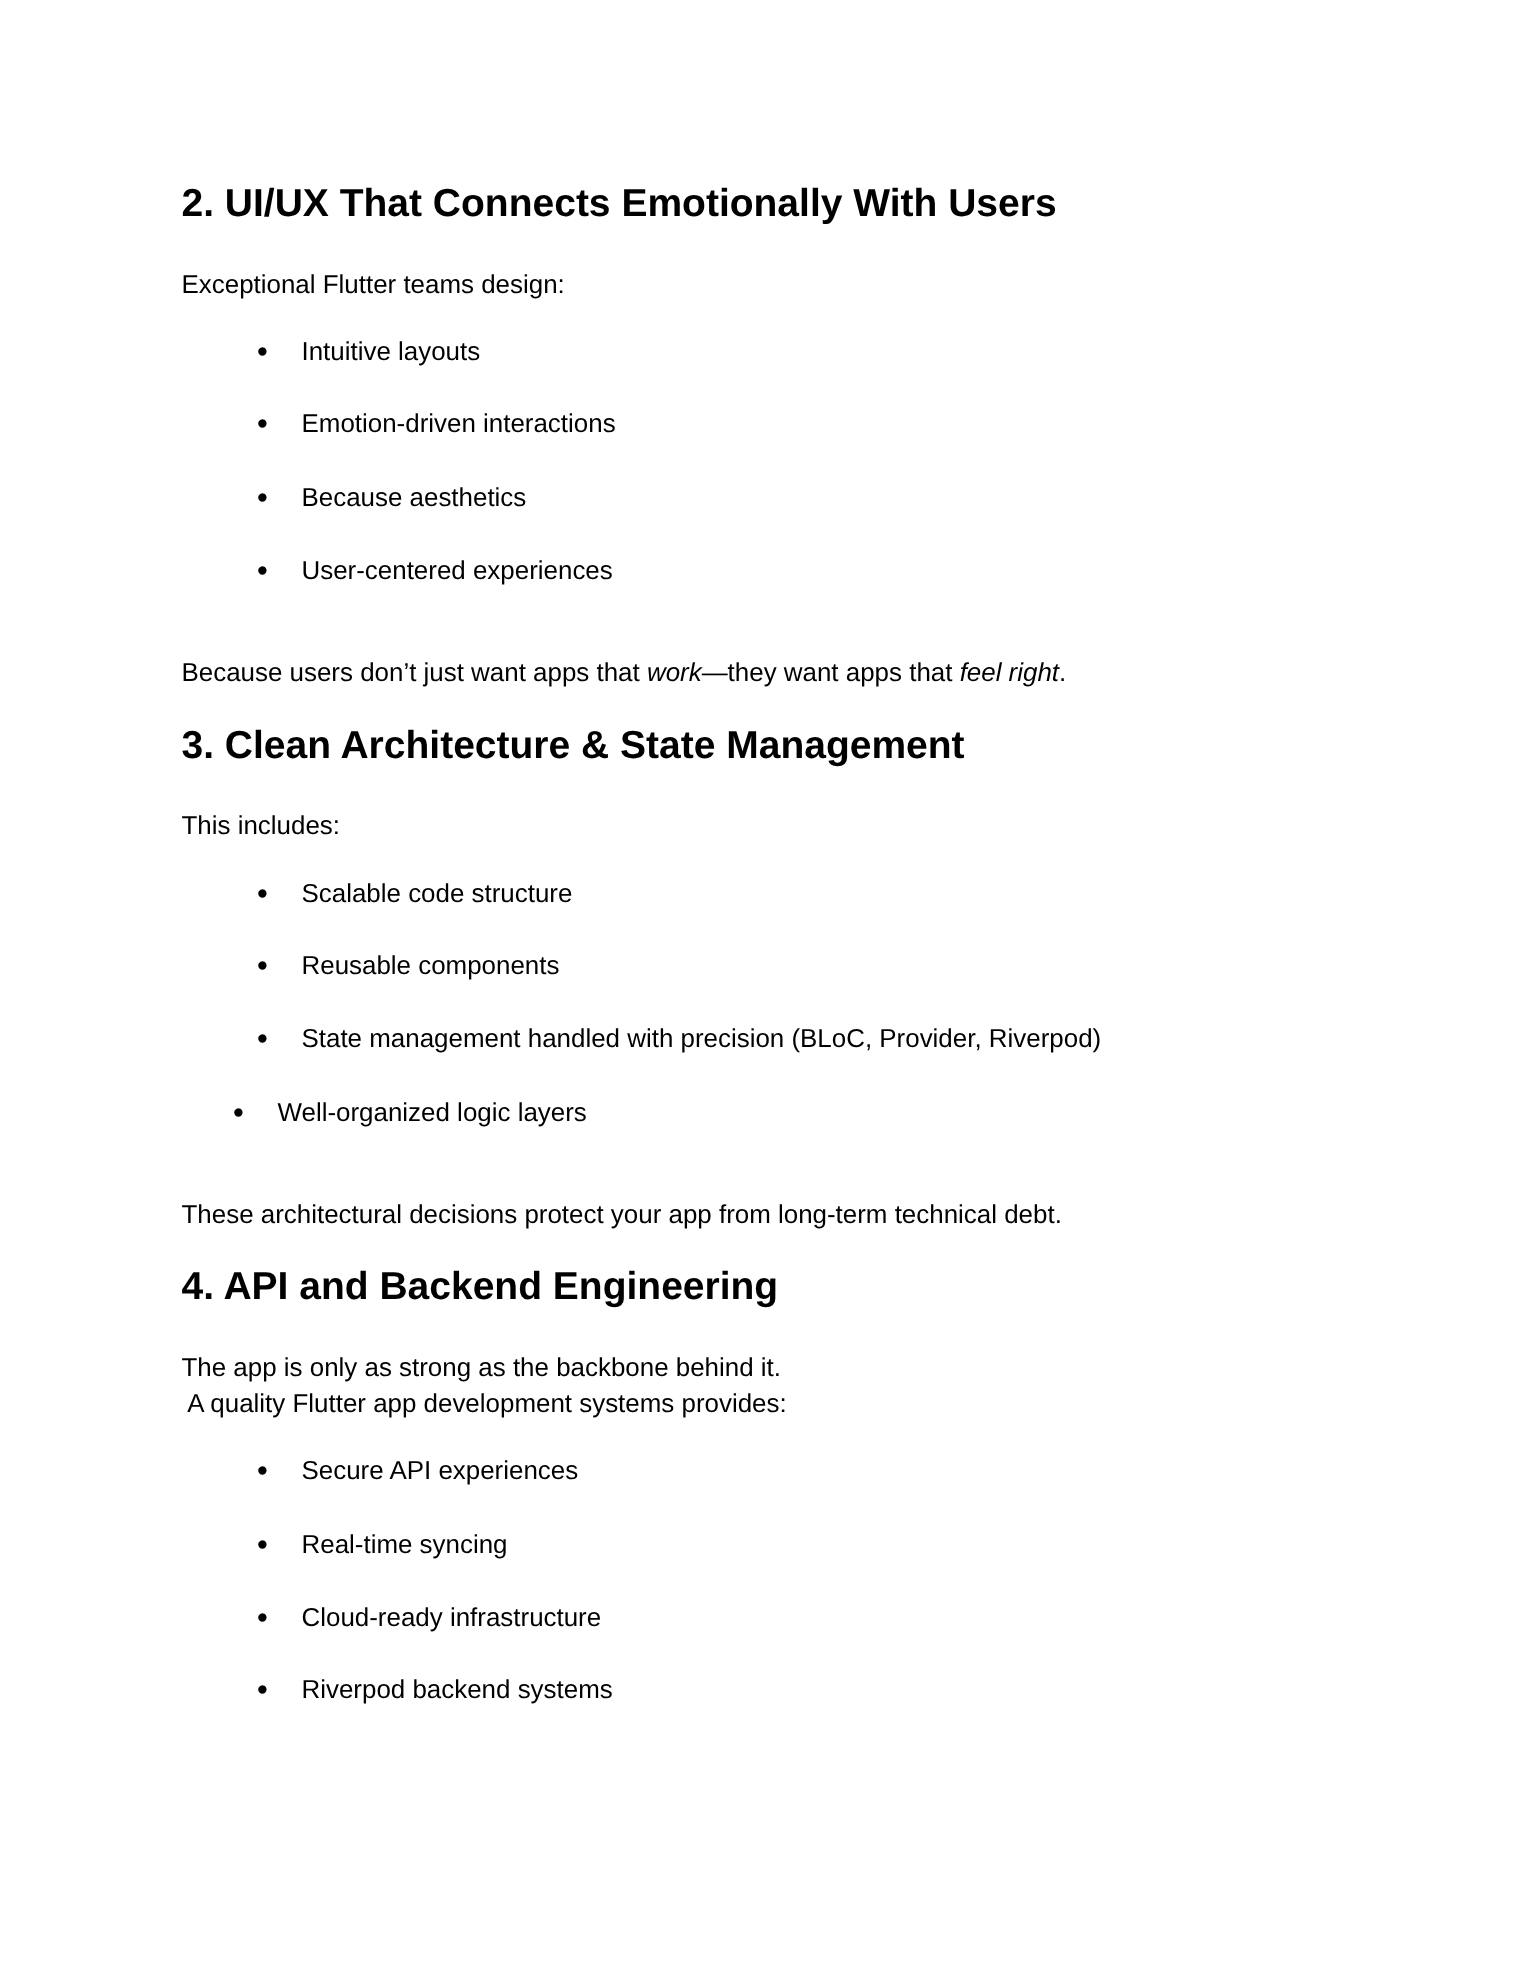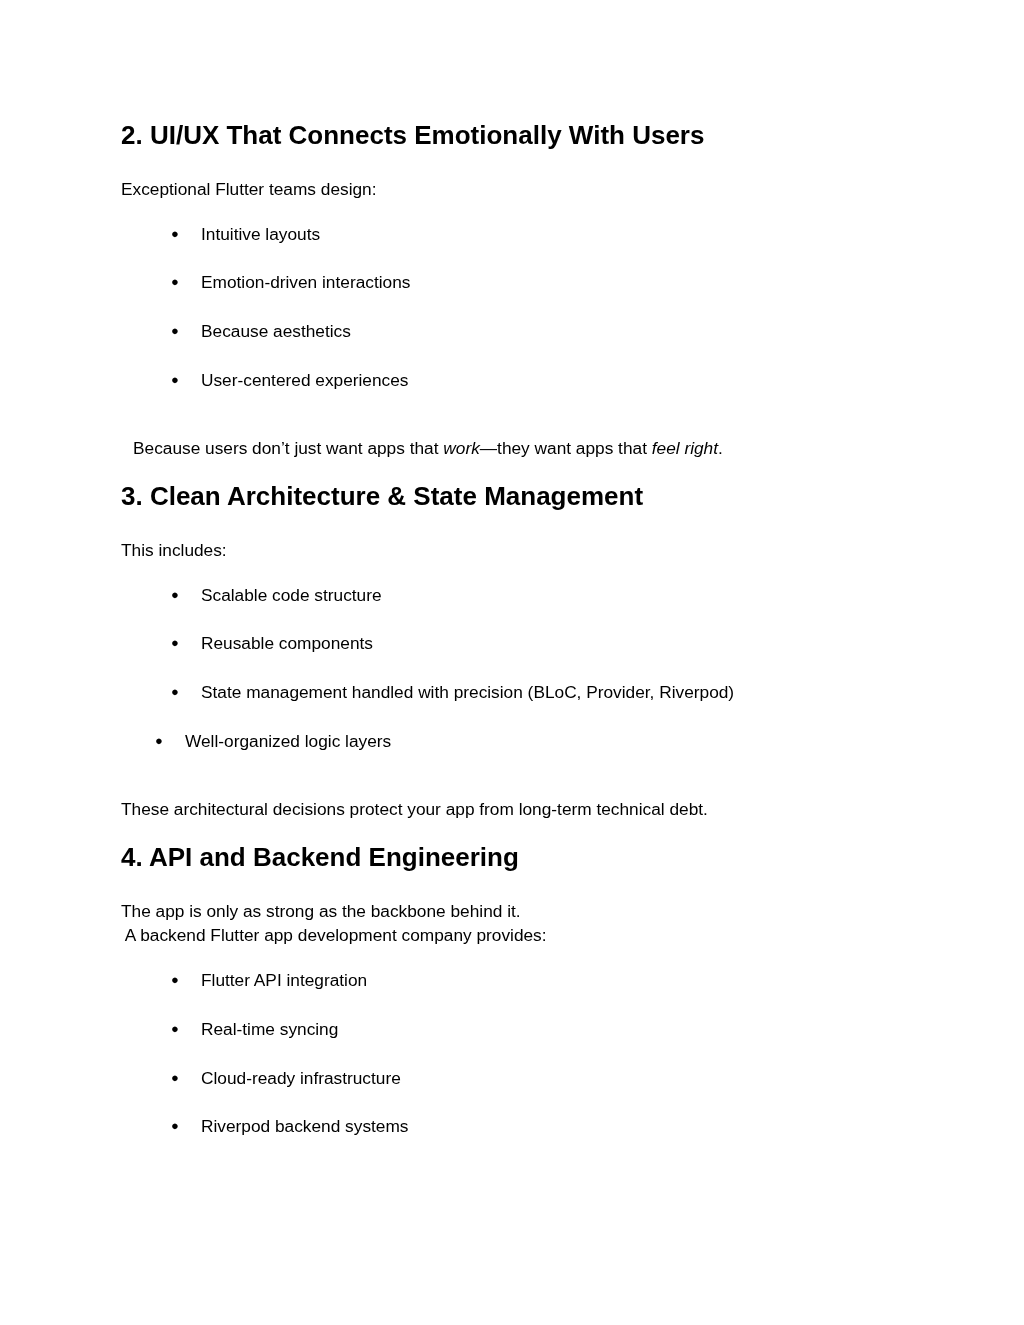--- a/index.html
+++ b/index.html
@@ -16,30 +16,30 @@
 <body>
 
 <div class="page">
 
   <h2 style="top:120px">2. UI/UX That Connects Emotionally With Users</h2>
   <p style="top:179px;left:0">Exceptional Flutter teams design:</p>
   <div class="li" style="top:224px;left:30px"><span class="bullet">●</span><span>Intuitive layouts</span></div>
   <div class="li" style="top:272px;left:30px"><span class="bullet">●</span><span>Emotion-driven interactions</span></div>
   <div class="li" style="top:321px;left:30px"><span class="bullet">●</span><span>Because aesthetics</span></div>
   <div class="li" style="top:370px;left:30px"><span class="bullet">●</span><span>User-centered experiences</span></div>
-  <p style="top:438px;left:12px"><span>Because users don’t just want apps that </span><em>work</em><span>—they want apps that </span><em>feel right</em><span>.</span></p>
+  <p style="top:438px;left:0"><span>Because users don’t just want apps that </span><em>work</em><span>—they want apps that </span><em>feel right</em><span>.</span></p>
 
   <h2 style="top:481px">3. Clean Architecture &amp; State Management</h2>
   <p style="top:540px;left:0">This includes:</p>
   <div class="li" style="top:585px;left:30px"><span class="bullet">●</span><span>Scalable code structure</span></div>
   <div class="li" style="top:633px;left:30px"><span class="bullet">●</span><span>Reusable components</span></div>
   <div class="li" style="top:682px;left:30px"><span class="bullet">●</span><span>State management handled with precision (BLoC, Provider, Riverpod)</span></div>
   <div class="li" style="top:731px;left:14px"><span class="bullet">●</span><span>Well-organized logic layers</span></div>
   <p style="top:799px;left:0">These architectural decisions protect your app from long-term technical debt.</p>
 
   <h2 style="top:842px">4. API and Backend Engineering</h2>
   <p style="top:901px;left:0">The app is only as strong as the backbone behind it.</p>
-  <p style="top:925px;left:0;white-space:pre"> A backend Flutter app development company provides:</p>
-  <div class="li" style="top:970px;left:30px"><span class="bullet">●</span><span>Flutter API integration</span></div>
+  <p style="top:925px;left:0;white-space:pre"> A quality Flutter app development systems provides:</p>
+  <div class="li" style="top:970px;left:30px"><span class="bullet">●</span><span>Secure API experiences</span></div>
   <div class="li" style="top:1019px;left:30px"><span class="bullet">●</span><span>Real-time syncing</span></div>
   <div class="li" style="top:1068px;left:30px"><span class="bullet">●</span><span>Cloud-ready infrastructure</span></div>
   <div class="li" style="top:1116px;left:30px"><span class="bullet">●</span><span>Riverpod backend systems</span></div>
 </div>
 
 </body></html>

